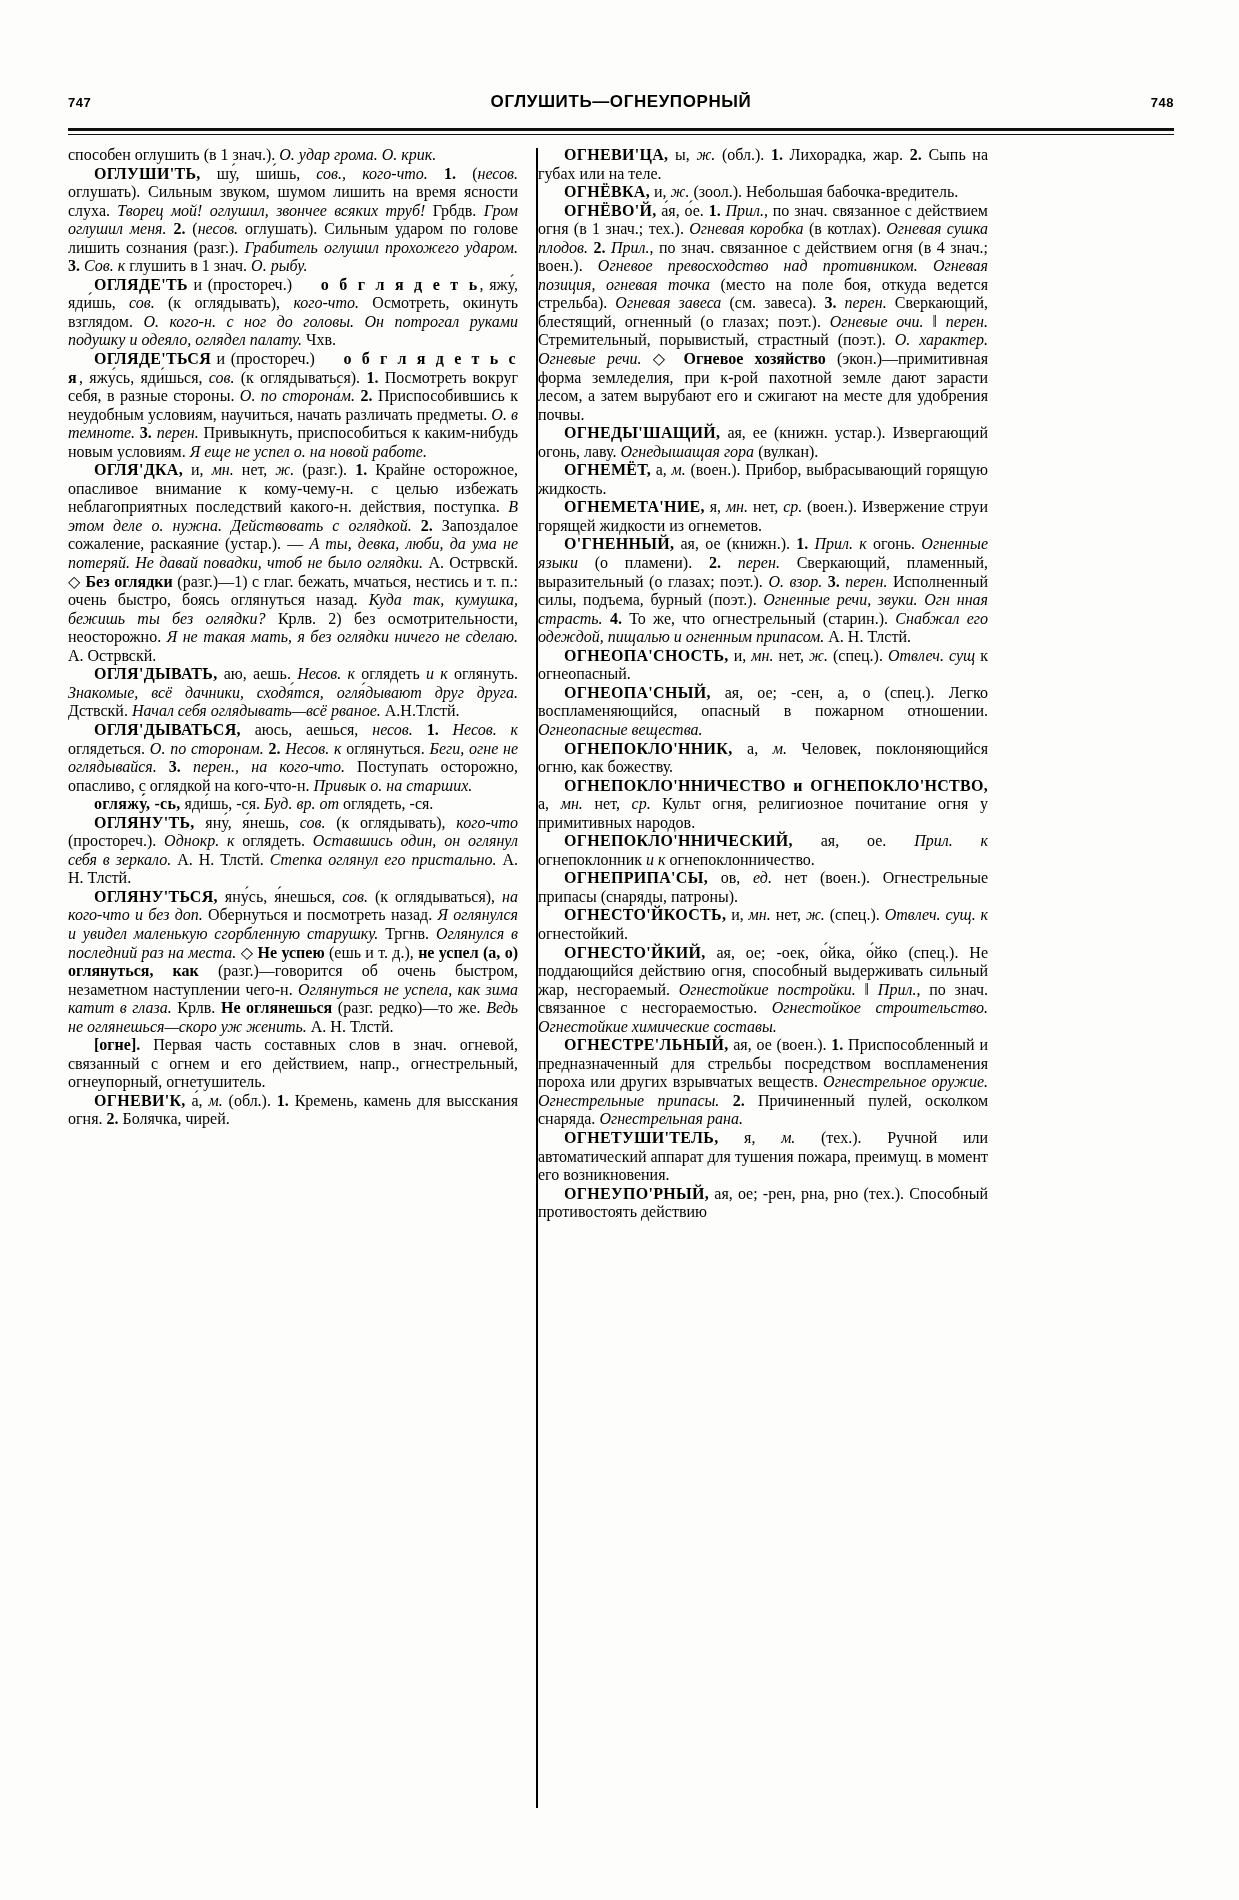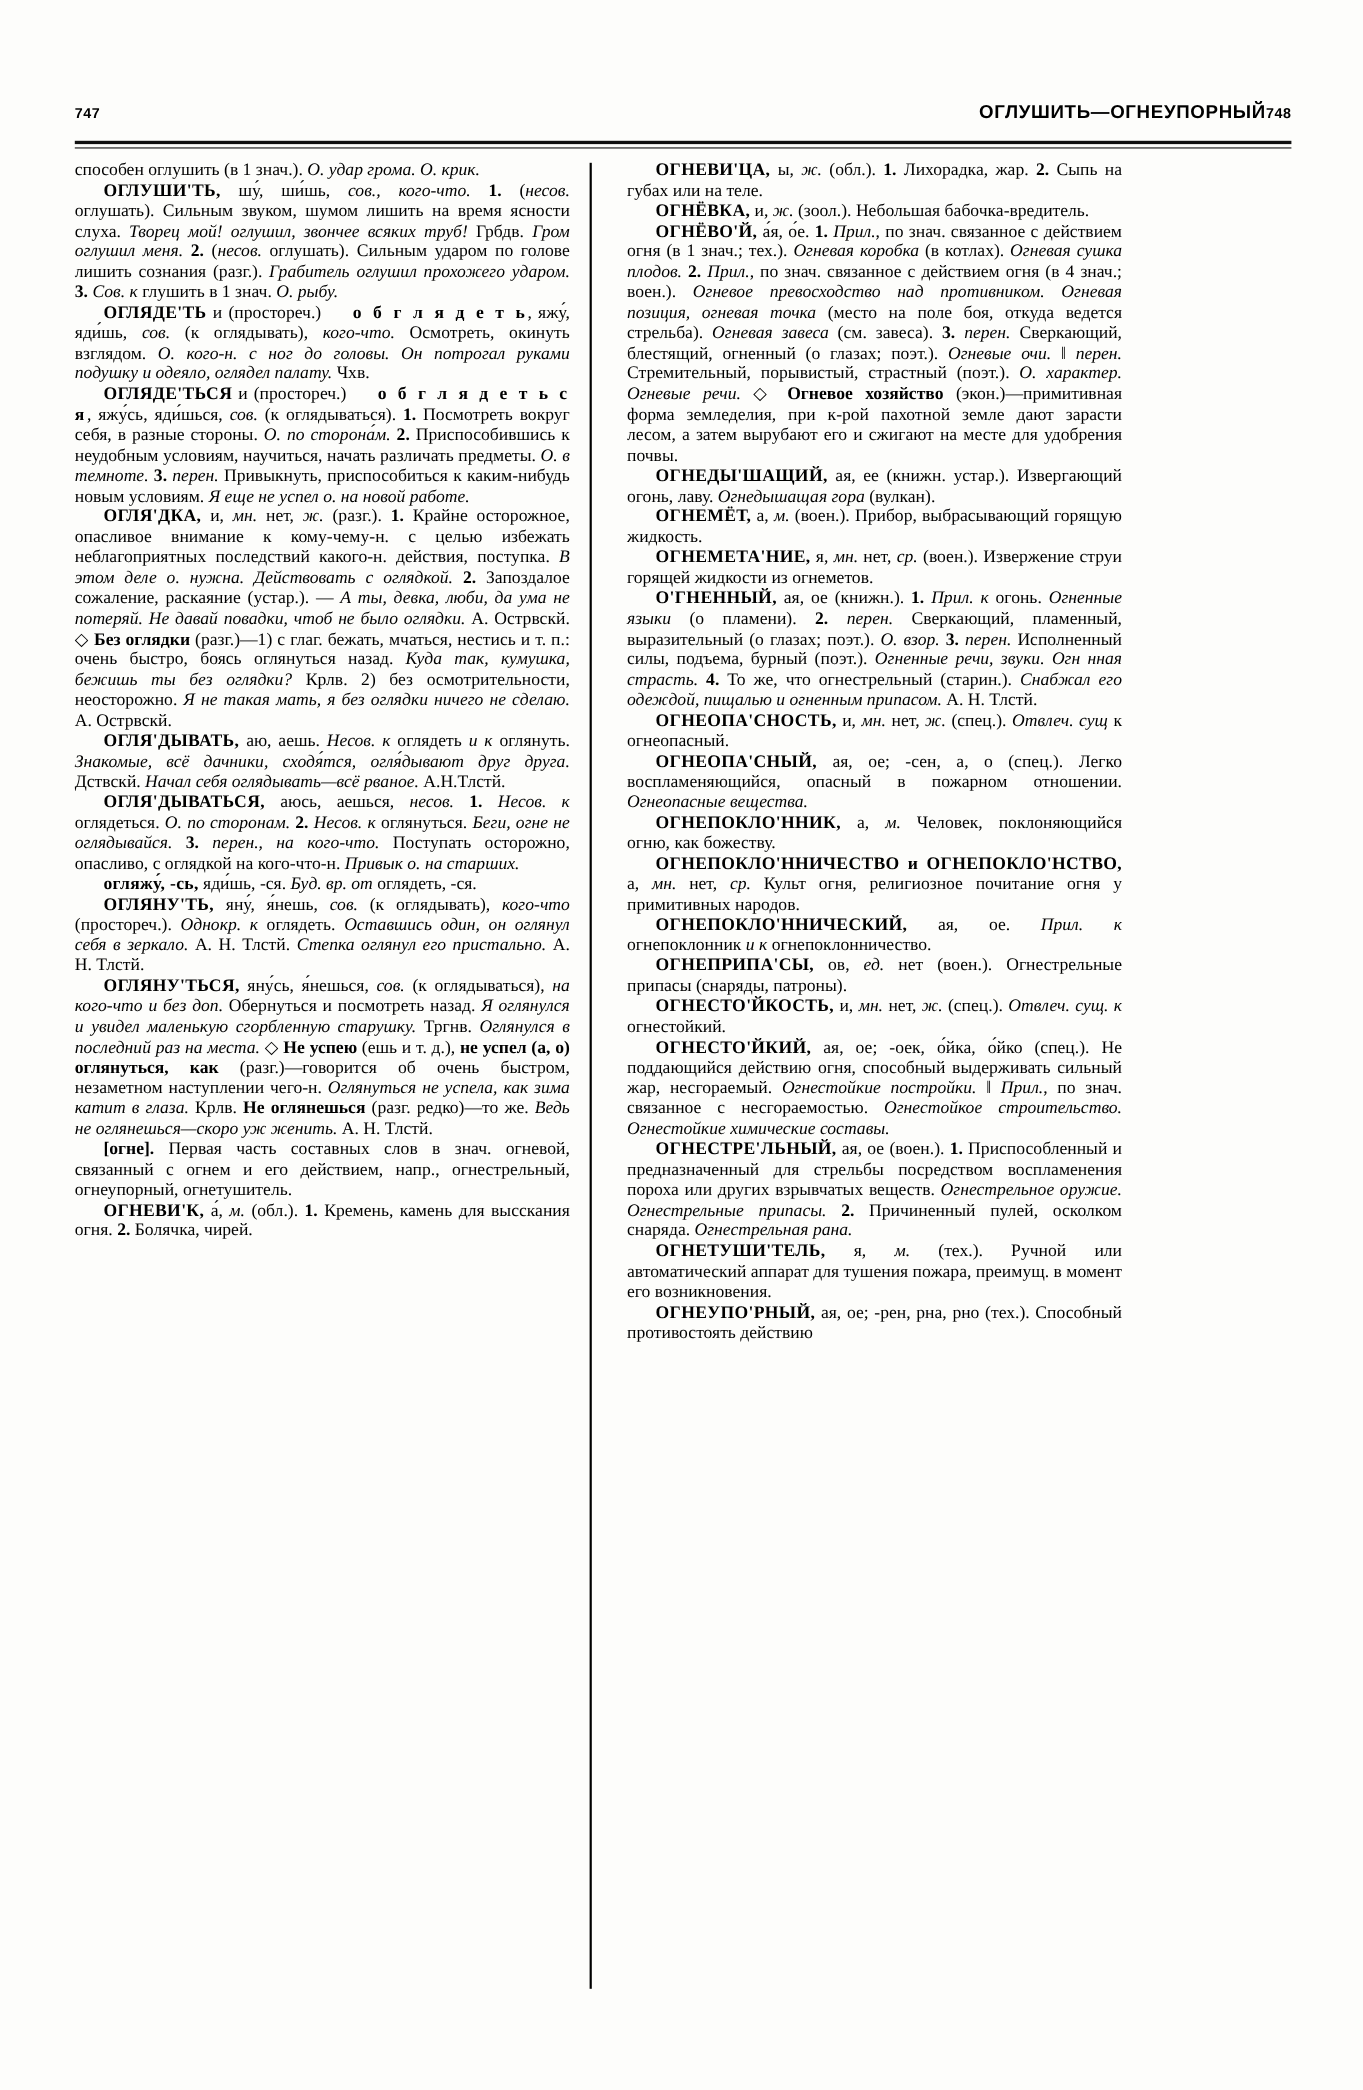--- a/index.html
+++ b/index.html
@@ -40,21 +40,21 @@
     letter-spacing: 0.5px;
     font-family: "Liberation Sans", sans-serif;
     font-weight: bold;
   }
   .head-words {
     font-family: "Liberation Sans", sans-serif;
     font-size: 17px;
     font-weight: bold;
     letter-spacing: 0.6px;
     flex: 1;
-    text-align: right;
+    text-align: center;
   }
   .rule {
     position: absolute;
     left: 68px;
     top: 128px;
     width: 1106px;
     border-top: 3px solid #111;
     border-bottom: 1px solid #111;
     height: 3px;
   }
@@ -70,21 +70,21 @@
   }
   .col {
     width: 450px;
     font-size: 16px;
     line-height: 18.55px;
     text-align: justify;
     text-justify: inter-word;
     hyphens: none;
   }
   .col-left  { padding-right: 18px; }
-  .col-right { padding-left: 32px; }
+  .col-right { }
   .col-divider {
     width: 2px;
     background: #000;
     margin: 2px 0 0 0;
     align-self: stretch;
     height: 1660px;
   }
   p.entry {
     margin: 0;
     text-indent: 26px;

